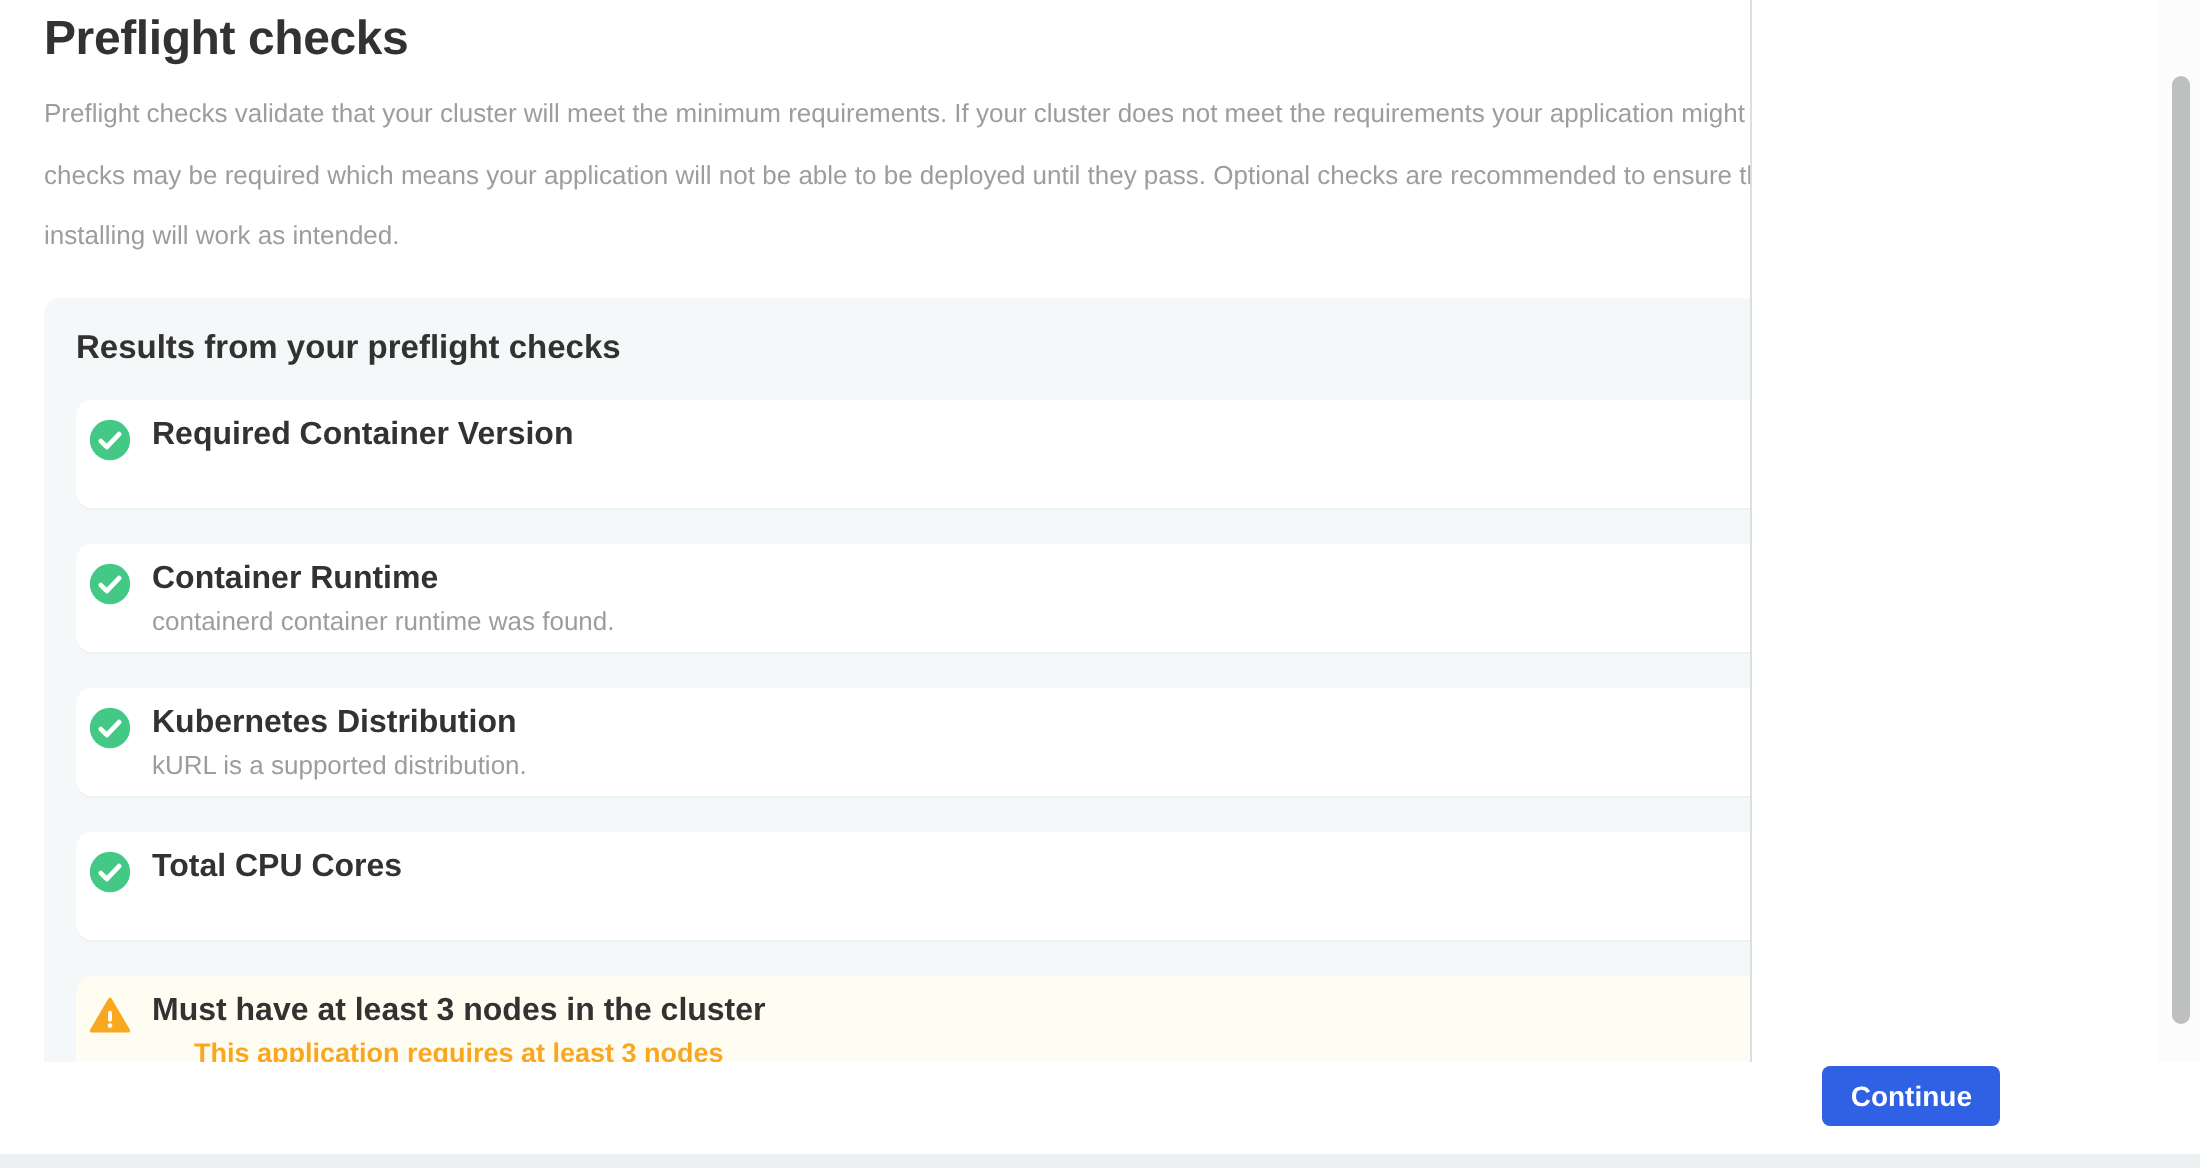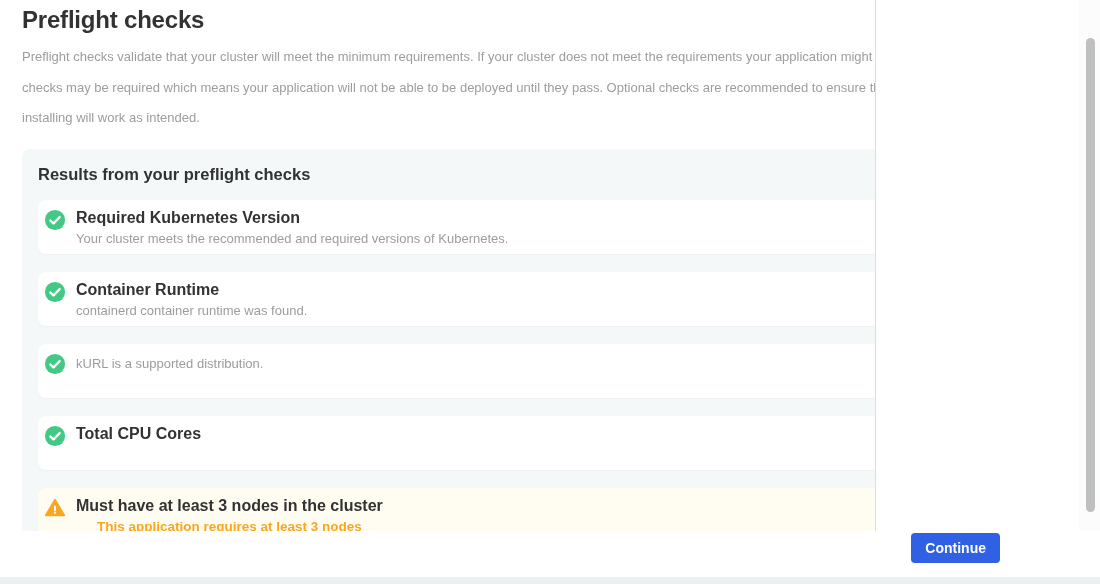--- a/index.html
+++ b/index.html
@@ -82,22 +82,21 @@
       <div id="checks-list">
   <div class="check-card pass">
     <span class="check-icon icon-pass">
       <svg viewBox="0 0 24 24" aria-hidden="true">
         <circle cx="12" cy="12" r="11" fill="#44c885"></circle>
         <path d="M7 12.6 L10.3 15.8 L17 8.8" fill="none" stroke="#ffffff" stroke-width="2.6" stroke-linecap="round" stroke-linejoin="round"></path>
       </svg>
     </span>
 
     <div class="check-text">
-      <div class="check-title">Required Kubernetes Version</div>
-      <div class="check-message">Your cluster meets the recommended and required versions of Kubernetes.</div>
+      <div class="check-title">Required Container Version</div>
     </div>
   </div>
 
   <div class="check-card pass">
     <span class="check-icon icon-pass">
       <svg viewBox="0 0 24 24" aria-hidden="true">
         <circle cx="12" cy="12" r="11" fill="#44c885"></circle>
         <path d="M7 12.6 L10.3 15.8 L17 8.8" fill="none" stroke="#ffffff" stroke-width="2.6" stroke-linecap="round" stroke-linejoin="round"></path>
       </svg>
     </span>
@@ -110,20 +109,21 @@
 
   <div class="check-card pass">
     <span class="check-icon icon-pass">
       <svg viewBox="0 0 24 24" aria-hidden="true">
         <circle cx="12" cy="12" r="11" fill="#44c885"></circle>
         <path d="M7 12.6 L10.3 15.8 L17 8.8" fill="none" stroke="#ffffff" stroke-width="2.6" stroke-linecap="round" stroke-linejoin="round"></path>
       </svg>
     </span>
 
     <div class="check-text">
+      <div class="check-title">Kubernetes Distribution</div>
       <div class="check-message">kURL is a supported distribution.</div>
     </div>
   </div>
 
   <div class="check-card pass">
     <span class="check-icon icon-pass">
       <svg viewBox="0 0 24 24" aria-hidden="true">
         <circle cx="12" cy="12" r="11" fill="#44c885"></circle>
         <path d="M7 12.6 L10.3 15.8 L17 8.8" fill="none" stroke="#ffffff" stroke-width="2.6" stroke-linecap="round" stroke-linejoin="round"></path>
       </svg>

